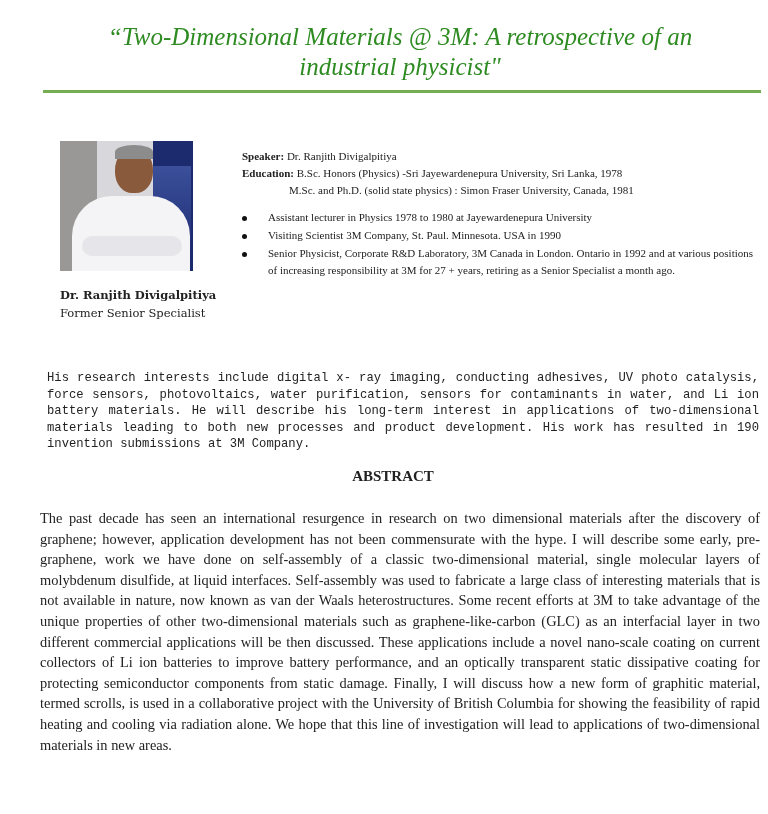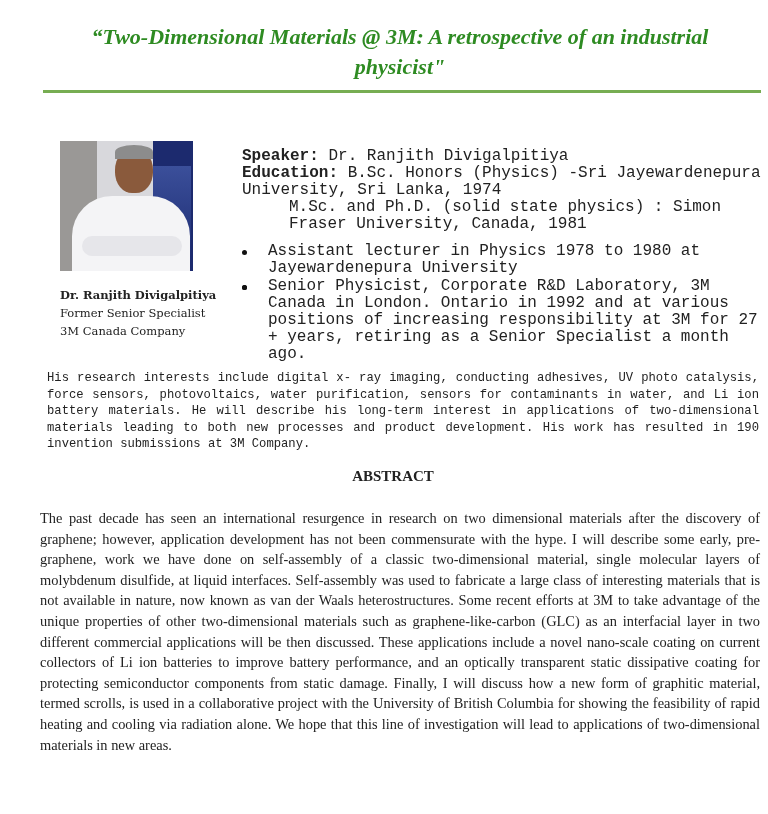--- a/index.html
+++ b/index.html
@@ -1,41 +1,41 @@
 <!DOCTYPE html>
 <html><head>
 <meta charset="utf-8">
 <style>
   html, body { margin: 0; padding: 0; background: #ffffff; }
   body { width: 768px; height: 814px; position: relative; overflow: hidden; color: #1a1a1a; }
   .title {
     position: absolute; left: 60px; top: 22px; width: 680px;
     text-align: center; color: #2e8b22;
-    font-family: "Liberation Serif", serif; font-style: italic; font-weight: bold;
-    font-size: 22px; line-height: 30px;
+    font-family: "Liberation Serif", serif; font-style: italic; font-weight: normal;
+    font-size: 25px; line-height: 30px;
   }
   .rule { position: absolute; left: 43px; top: 90px; width: 718px; height: 3px; background: #77ad52; }
   .photo {
     position: absolute; left: 60px; top: 141px; width: 133px; height: 130px;
     background: linear-gradient(90deg, #9a9896 0 28%, #d8d8dc 28% 70%, #1c2a6e 70% 100%);
     overflow: hidden;
   }
   .photo .poster { position:absolute; left: 93px; top: 25px; width: 38px; height: 98px; background: linear-gradient(#3b4f9a, #1b2a70); }
   .photo .head { position:absolute; left: 55px; top: 6px; width: 38px; height: 46px; border-radius: 50% 50% 45% 45%; background: #8a5a3c; }
   .photo .hair { position:absolute; left: 55px; top: 4px; width: 38px; height: 14px; border-radius: 50% 50% 0 0; background: #8c8c8c; }
   .photo .coat { position:absolute; left: 12px; top: 55px; width: 118px; height: 80px; border-radius: 40px 40px 0 0; background: #f4f4f6; }
   .photo .arms { position:absolute; left: 22px; top: 95px; width: 100px; height: 20px; border-radius: 10px; background: #e6e6ea; }
   .caption {
     position: absolute; left: 60px; top: 286px; width: 170px;
     font-family: "DejaVu Serif", serif; font-size: 11.5px; line-height: 18px; color: #222;
   }
   .caption .name { font-weight: bold; }
   .bio {
     position: absolute; left: 242px; top: 148px; width: 520px;
-    font-family: Liberation Mono, monospace; font-size: 16px; line-height: 17px; color: #222;
+    font-family: Liberation Serif, serif; font-size: 11px; line-height: 17px; color: #222;
   }
   .bio .lbl { font-weight: bold; }
   .bio .edu2 { padding-left: 47px; }
   .bullets { list-style: none; margin: 10px 0 1px 0; padding: 0; }
   .bullets li { position: relative; padding-left: 26px; margin-bottom: 1px; }
   .bullets li .dot { position: absolute; left: 0px; top: 7px; width: 5px; height: 5px; border-radius: 50%; background: #111; }
   .research {
     position: absolute; left: 47px; top: 370px; width: 712px;
     font-family: Liberation Mono, monospace; font-size: 12.2px; line-height: 16.5px;
     text-align: justify; color: #222;
@@ -60,36 +60,35 @@
   <div class="poster"></div>
   <div class="coat"></div>
   <div class="arms"></div>
   <div class="head"></div>
   <div class="hair"></div>
 </div>
 
 <div class="caption">
   <div class="name">Dr. Ranjith Divigalpitiya</div>
   <div>Former Senior Specialist</div>
-  <div>3M Canada Company</div>
 </div>
 
 <div class="bio">
   <div>
     <span class="lbl">Speaker:</span>
     <span>Dr. Ranjith Divigalpitiya</span>
   </div>
   <div>
     <span class="lbl">Education:</span>
-    <span>B.Sc. Honors (Physics) -Sri Jayewardenepura University, Sri Lanka, 1974</span>
+    <span>B.Sc. Honors (Physics) -Sri Jayewardenepura University, Sri Lanka, 1978</span>
   </div>
   <div class="edu2">M.Sc. and Ph.D. (solid state physics) :  Simon Fraser University, Canada, 1981</div>
   <ul class="bullets">
     <li><span class="dot"></span><span>Assistant lecturer in Physics 1978 to 1980 at Jayewardenepura University</span></li>
-    <li><span class="dot"></span></li>
+    <li><span class="dot"></span><span>Visiting Scientist 3M Company, St. Paul. Minnesota. USA in 1990</span></li>
     <li><span class="dot"></span><span>Senior Physicist, Corporate R&amp;D Laboratory, 3M Canada in London. Ontario in 1992 and at various positions of increasing responsibility at 3M for 27 + years, retiring as a Senior Specialist a month ago.</span></li>
   </ul>
 </div>
 
 <div class="research">His research interests include digital x- ray imaging, conducting adhesives, UV photo catalysis, force sensors, photovoltaics, water purification, sensors for contaminants in water, and Li ion battery materials. He will describe his long-term interest in applications of two-dimensional materials leading to both new processes and product development. His work has resulted in 190 invention submissions at 3M Company.</div>
 
 <div class="abstract-head">ABSTRACT</div>
 <div class="abstract">The past decade has seen an international resurgence in research on two dimensional materials after the discovery of graphene; however, application development has not been commensurate with the hype. I will describe some early, pre-graphene, work we have done on self-assembly of a classic two-dimensional material, single molecular layers of molybdenum disulfide, at liquid interfaces. Self-assembly was used to fabricate a large class of interesting materials that is not available in nature, now known as van der Waals heterostructures. Some recent efforts at 3M to take advantage of the unique properties of other two-dimensional materials such as graphene-like-carbon (GLC) as an interfacial layer in two different commercial applications will be then discussed. These applications include a novel nano-scale coating on current collectors of Li ion batteries to improve battery performance, and an optically transparent static dissipative coating for protecting semiconductor components from static damage. Finally, I will discuss how a new form of graphitic material, termed scrolls, is used in a collaborative project with the University of British Columbia for showing the feasibility of rapid heating and cooling via radiation alone. We hope that this line of investigation will lead to applications of two-dimensional materials in new areas.</div>
 
 </body></html>

